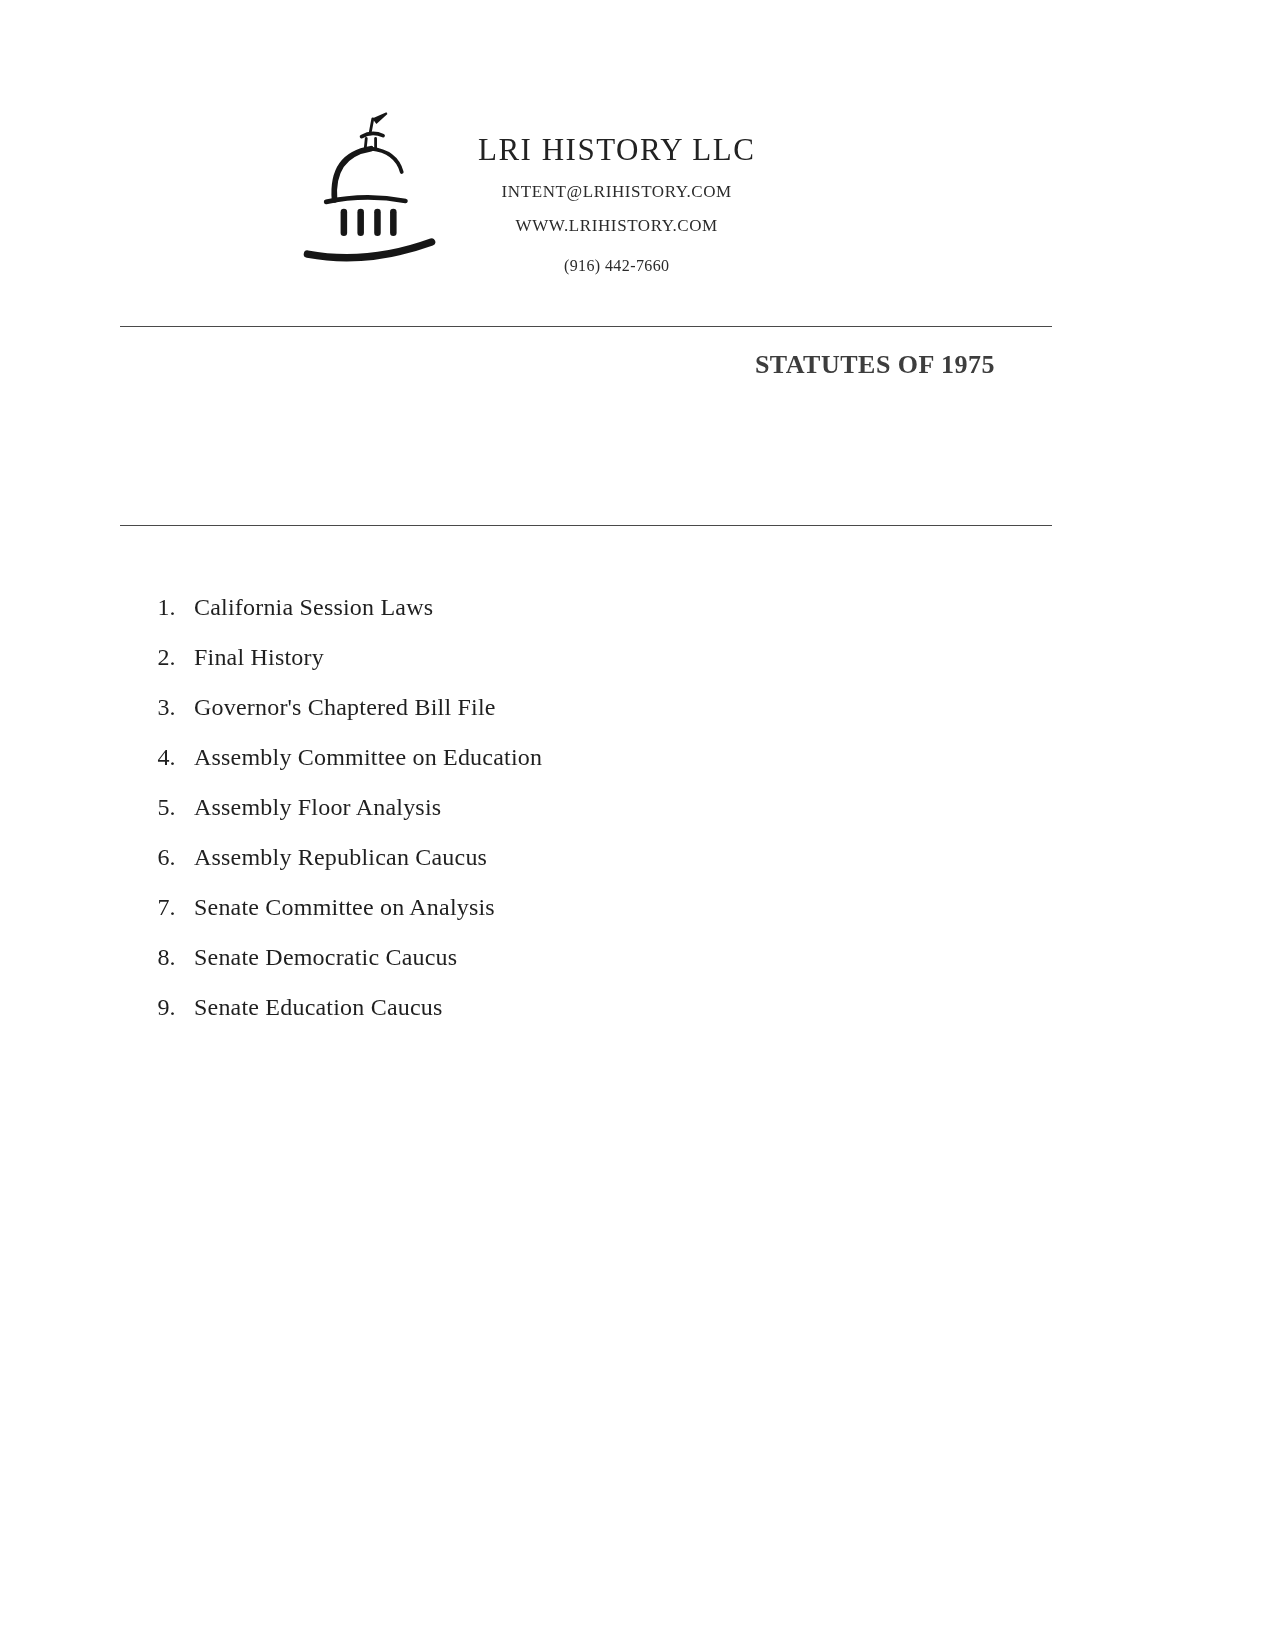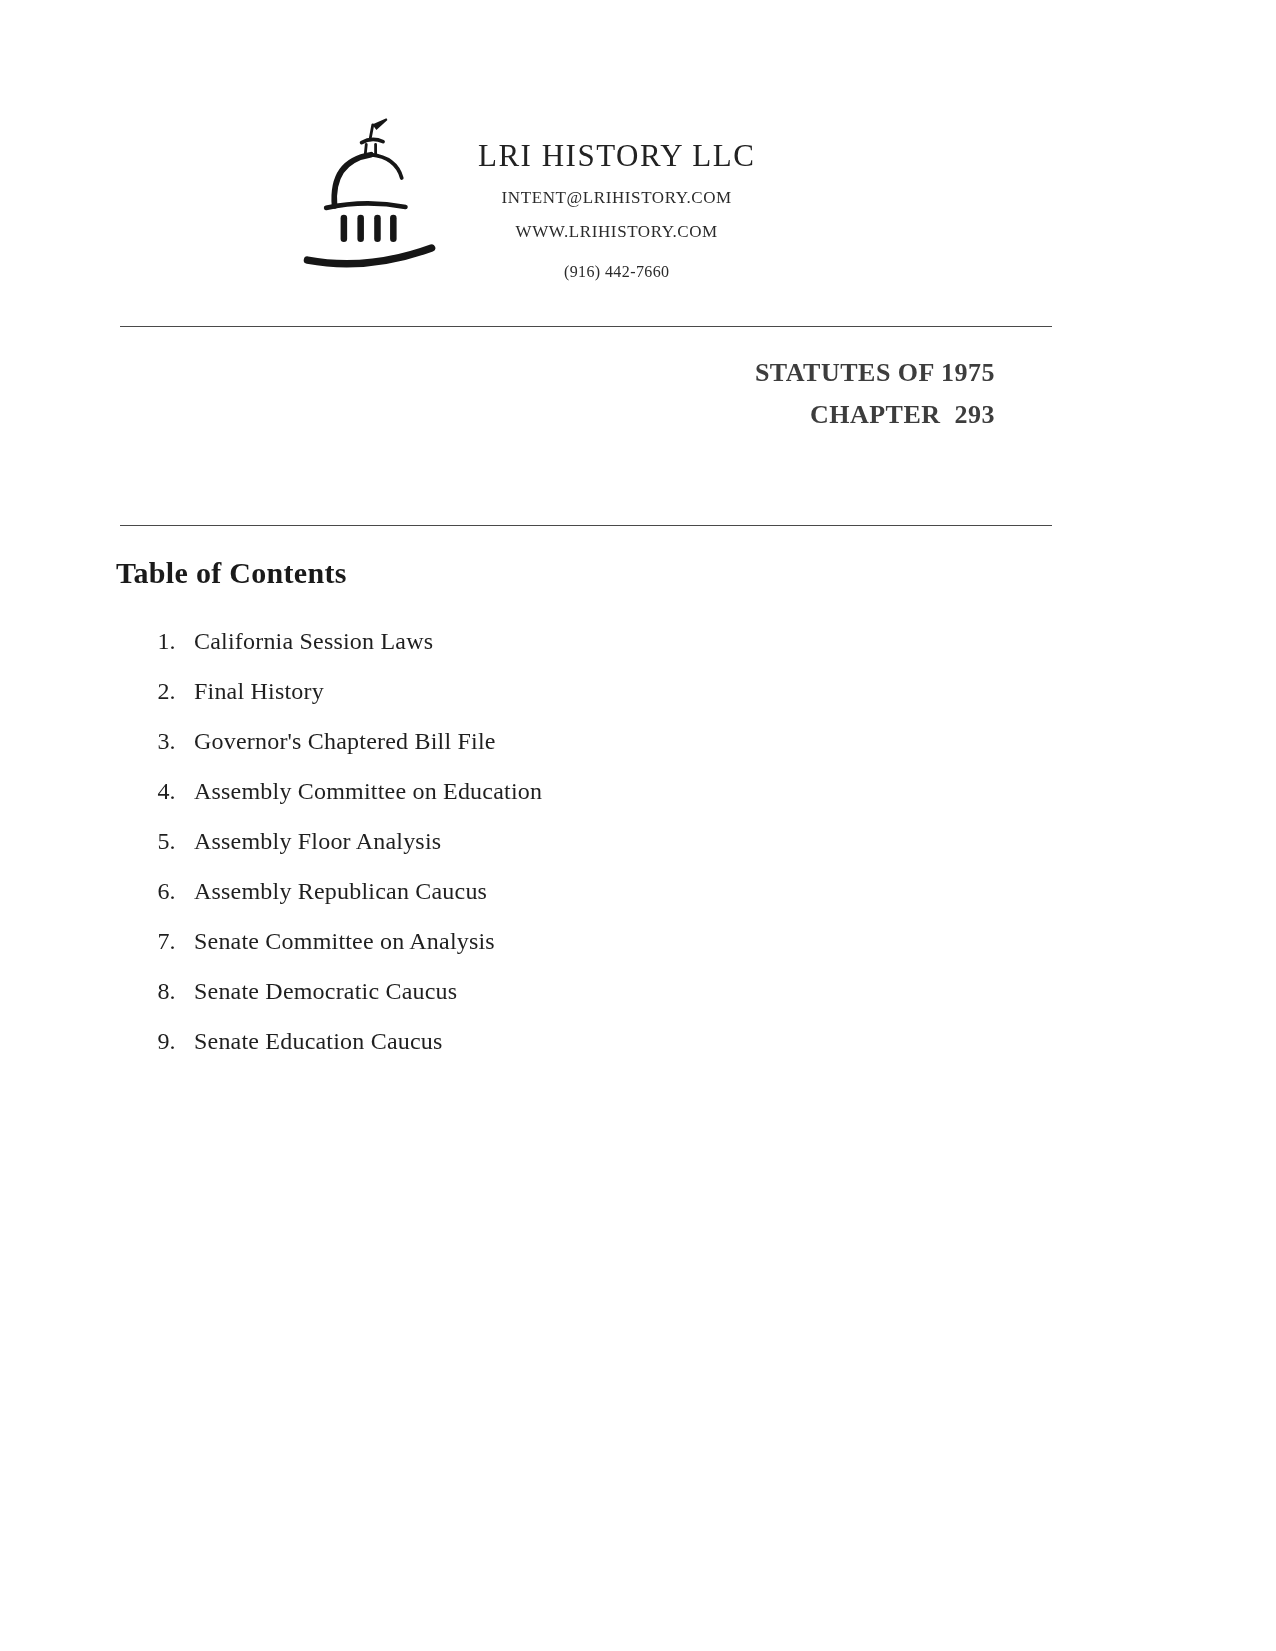--- a/index.html
+++ b/index.html
@@ -13,21 +13,21 @@
     height: 1651px;
     background: #ffffff;
     font-family: "Liberation Serif", "DejaVu Serif", serif;
     color: #1c1c1c;
     overflow: hidden;
   }
 
   
   .letterhead {
     position: absolute;
-    top: 112px;
+    top: 106px;
     left: 300px;
     display: flex;
     align-items: flex-start;
     gap: 38px;
   }
   .logo-wrap {
     width: 140px;
     height: 160px;
     flex: 0 0 auto;
   }
@@ -65,21 +65,21 @@
     width: 932px;
     height: 0;
     border-top: 1.5px solid #4a4a4a;
   }
   .rule-1 { top: 326px; }
   .rule-2 { top: 525px; }
 
   
   .title-block {
     position: absolute;
-    top: 352px;
+    top: 344px;
     right: 281px;
     text-align: right;
   }
   .title-line {
     font-size: 26px;
     font-weight: bold;
     color: #3d3d3d;
     line-height: 42px;
     letter-spacing: 0.5px;
     white-space: pre; 
@@ -151,25 +151,23 @@
       <div class="contact-line">WWW.LRIHISTORY.COM</div>
       <div class="contact-phone">(916) 442-7660</div>
     </div>
   </div>
 
   <div class="rule rule-1"></div>
   <div class="rule rule-2"></div>
 
   <div class="title-block">
     <div class="title-line">STATUTES OF 1975</div>
-    <div class="title-line">CHAPTER  293</div>
   </div>
 
   <div class="toc">
-    <h1 class="toc-heading">Table of Contents</h1>
     <ol class="toc-list">
         <li>California Session Laws</li>
         <li>Final History</li>
         <li>Governor's Chaptered Bill File</li>
         <li>Assembly Committee on Education</li>
         <li>Assembly Floor Analysis</li>
         <li>Assembly Republican Caucus</li>
         <li>Senate Committee on Analysis</li>
         <li>Senate Democratic Caucus</li>
         <li>Senate Education Caucus</li>

